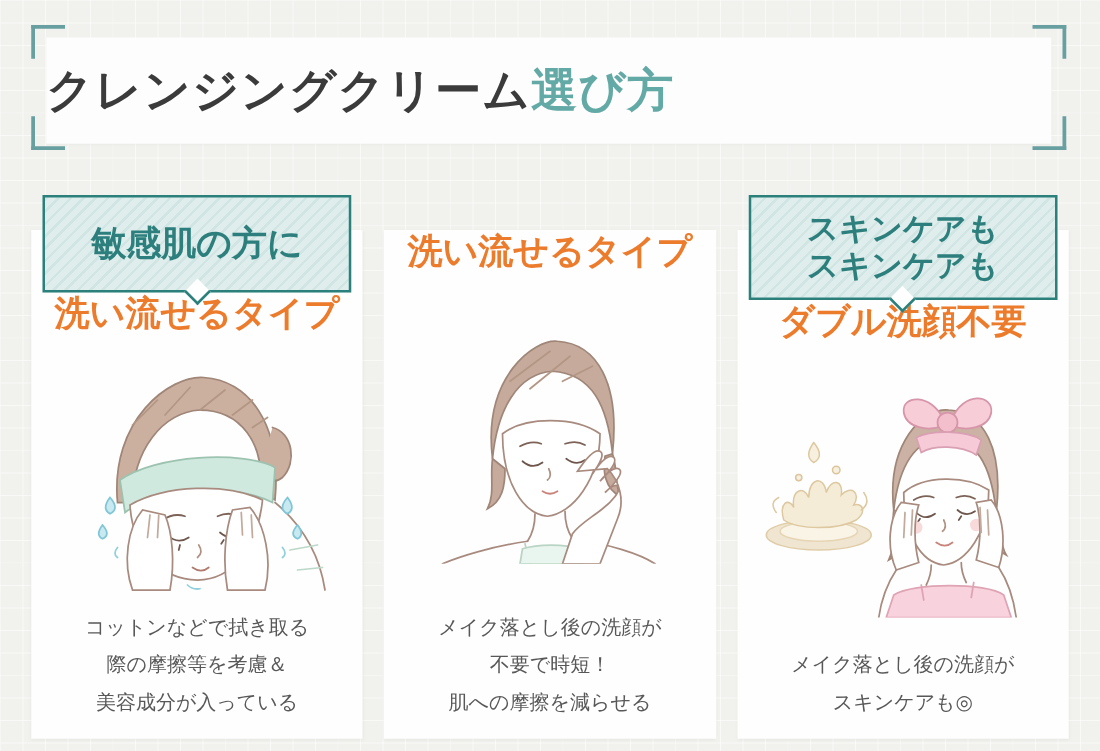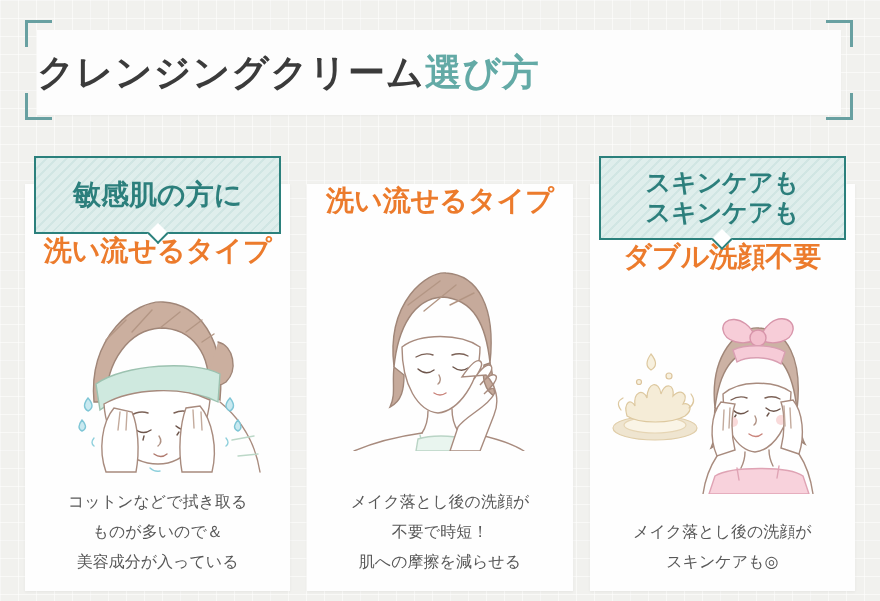--- a/index.html
+++ b/index.html
@@ -131,21 +131,21 @@
             <path d="M40,140 q-6,8 0,11 q7,-3 0,-11"></path>
             <path d="M188,118 q7,9 0,13 q-8,-4 0,-13"></path>
             <path d="M196,140 q6,8 0,11 q-7,-3 0,-11"></path>
           </g>
           <path d="M52,158 q-4,5 0,8 M184,158 q4,5 0,8 M108,188 q4,4 10,3" stroke="#8fd0dc"></path>
         </g>
       </svg>
     </div>
     <div class="desc">
       <div>コットンなどで拭き取る</div>
-      <div>ものが多いので＆</div>
+      <div>際の摩擦等を考慮＆</div>
       <div>美容成分が入っている</div>
     </div>
   </section>
 
   <section class="card">
     <div class="catch">洗い流せるタイプ</div>
     <div class="illo">
       <svg width="232" height="196" viewBox="0 0 232 196">
         <g stroke="#a08678" stroke-width="1.4" fill="none" stroke-linecap="round">
 

